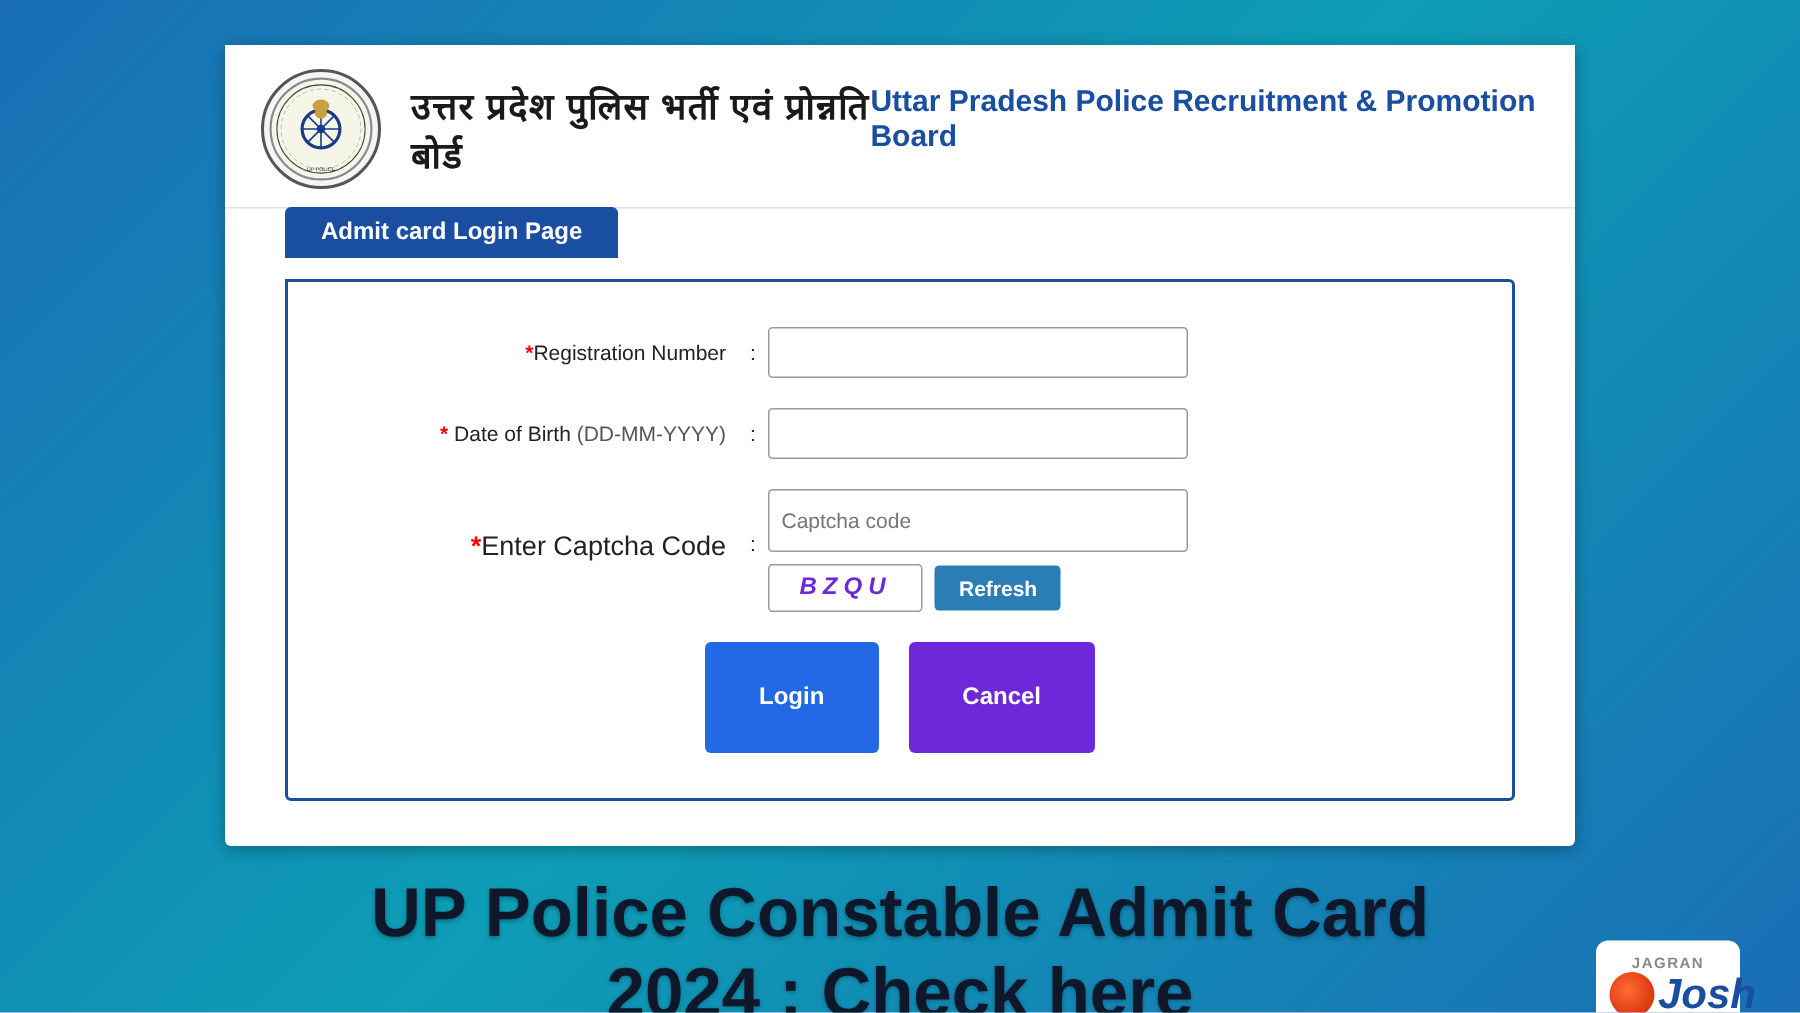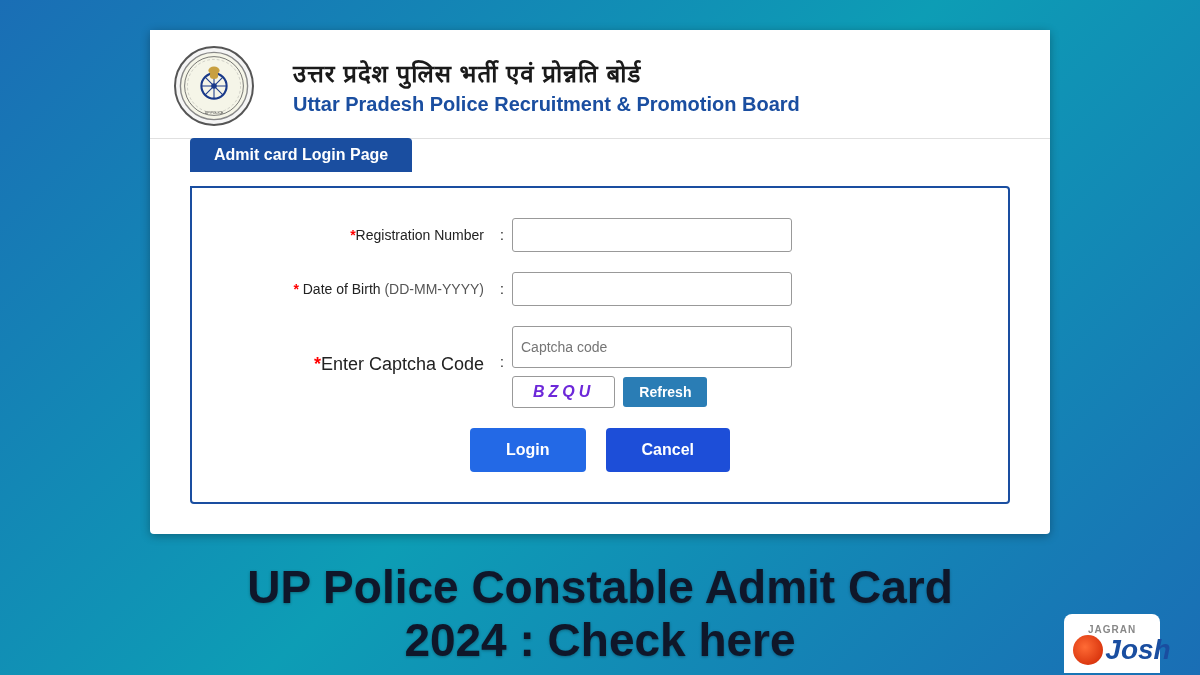--- a/index.html
+++ b/index.html
@@ -43,22 +43,21 @@
       align-items: center;
       justify-content: center;
       flex-shrink: 0;
       overflow: hidden;
       background: #f5f5f5;
       margin-right: 20px;
     }
 
     .header-text {
       display: flex;
-      flex-direction: column;
-      margin-left: 19px;
+      flex-direction: row;
     }
 
     .header-hindi {
       font-size: 24px;
       color: #1a1a1a;
       font-weight: bold;
       font-family: Arial, sans-serif;
       letter-spacing: 1px;
     }
 
@@ -205,28 +204,28 @@
       justify-content: center;
       gap: 20px;
       margin-top: 20px;
     }
 
     .login-btn {
       background: #2369e6;
       color: #fff;
       border: none;
       border-radius: 4px;
-      padding: 13px 36px;
+      padding: 28px 36px;
       font-size: 16px;
       font-weight: bold;
       cursor: pointer;
     }
 
     .cancel-btn {
-      background: #1d4ed8;
+      background: #6d28d9;
       color: #fff;
       border: none;
       border-radius: 4px;
       padding: 10px 36px;
       font-size: 16px;
       font-weight: bold;
       cursor: pointer;
     }
 
     

